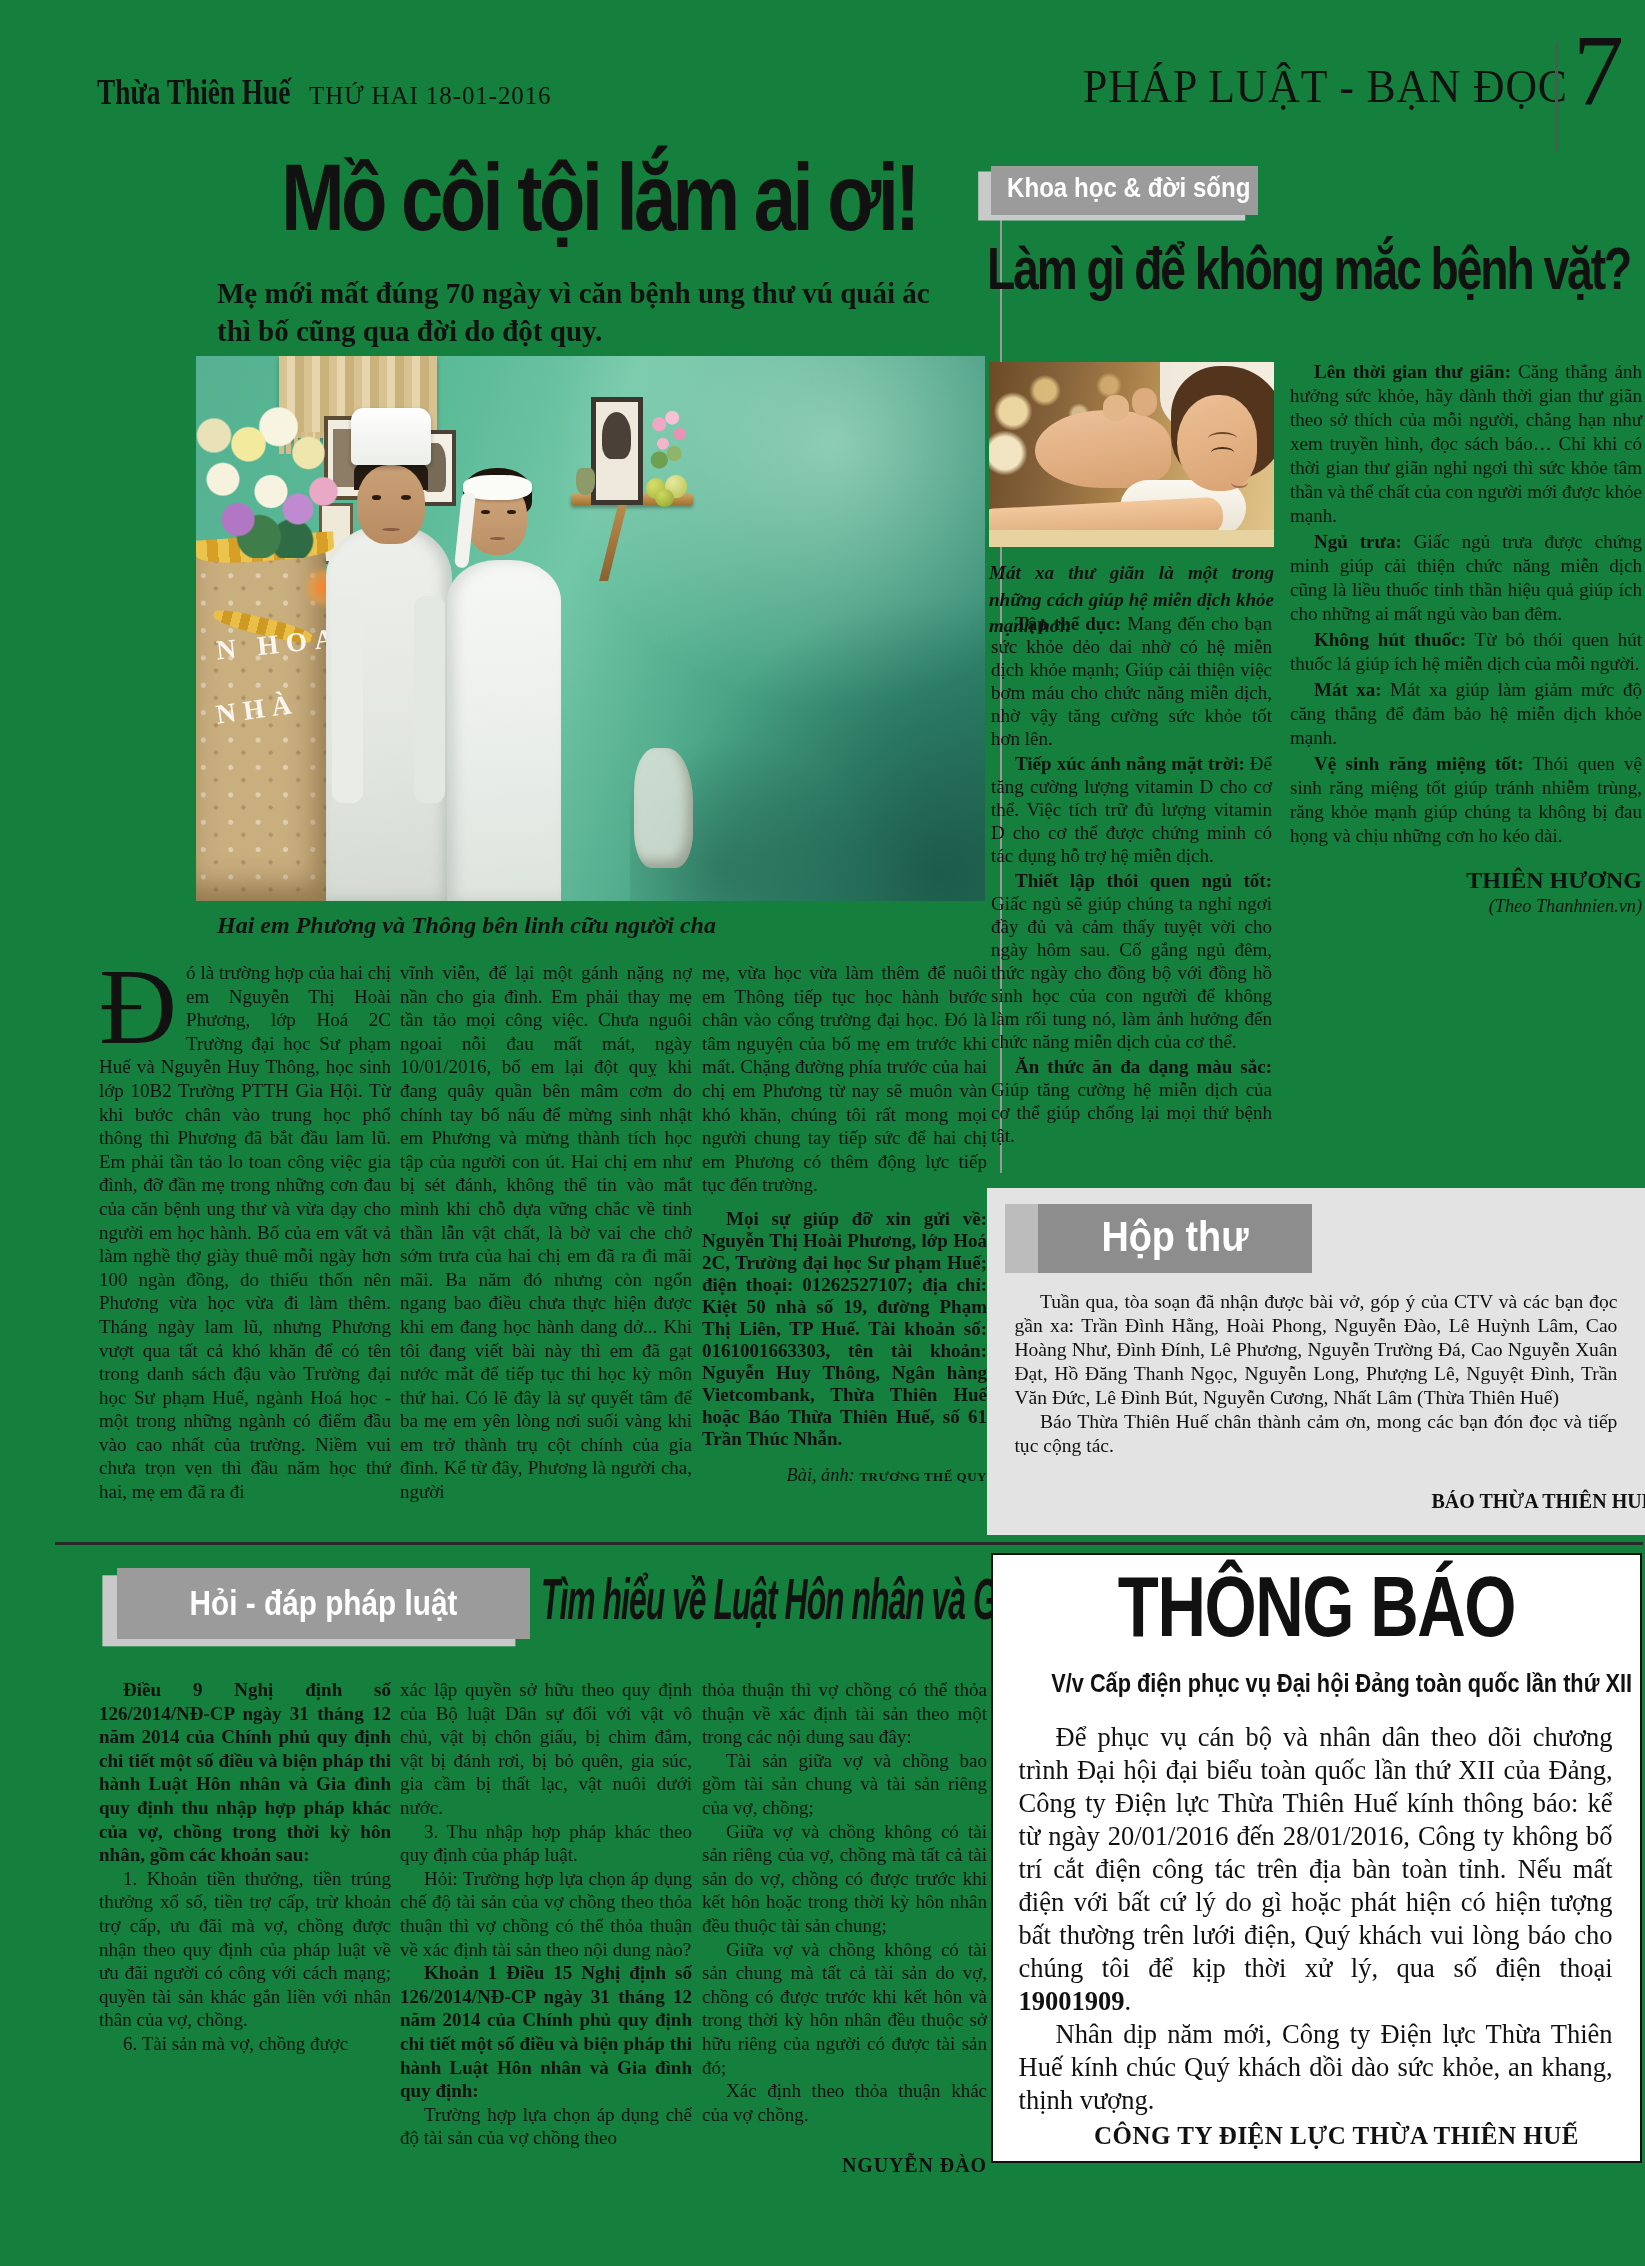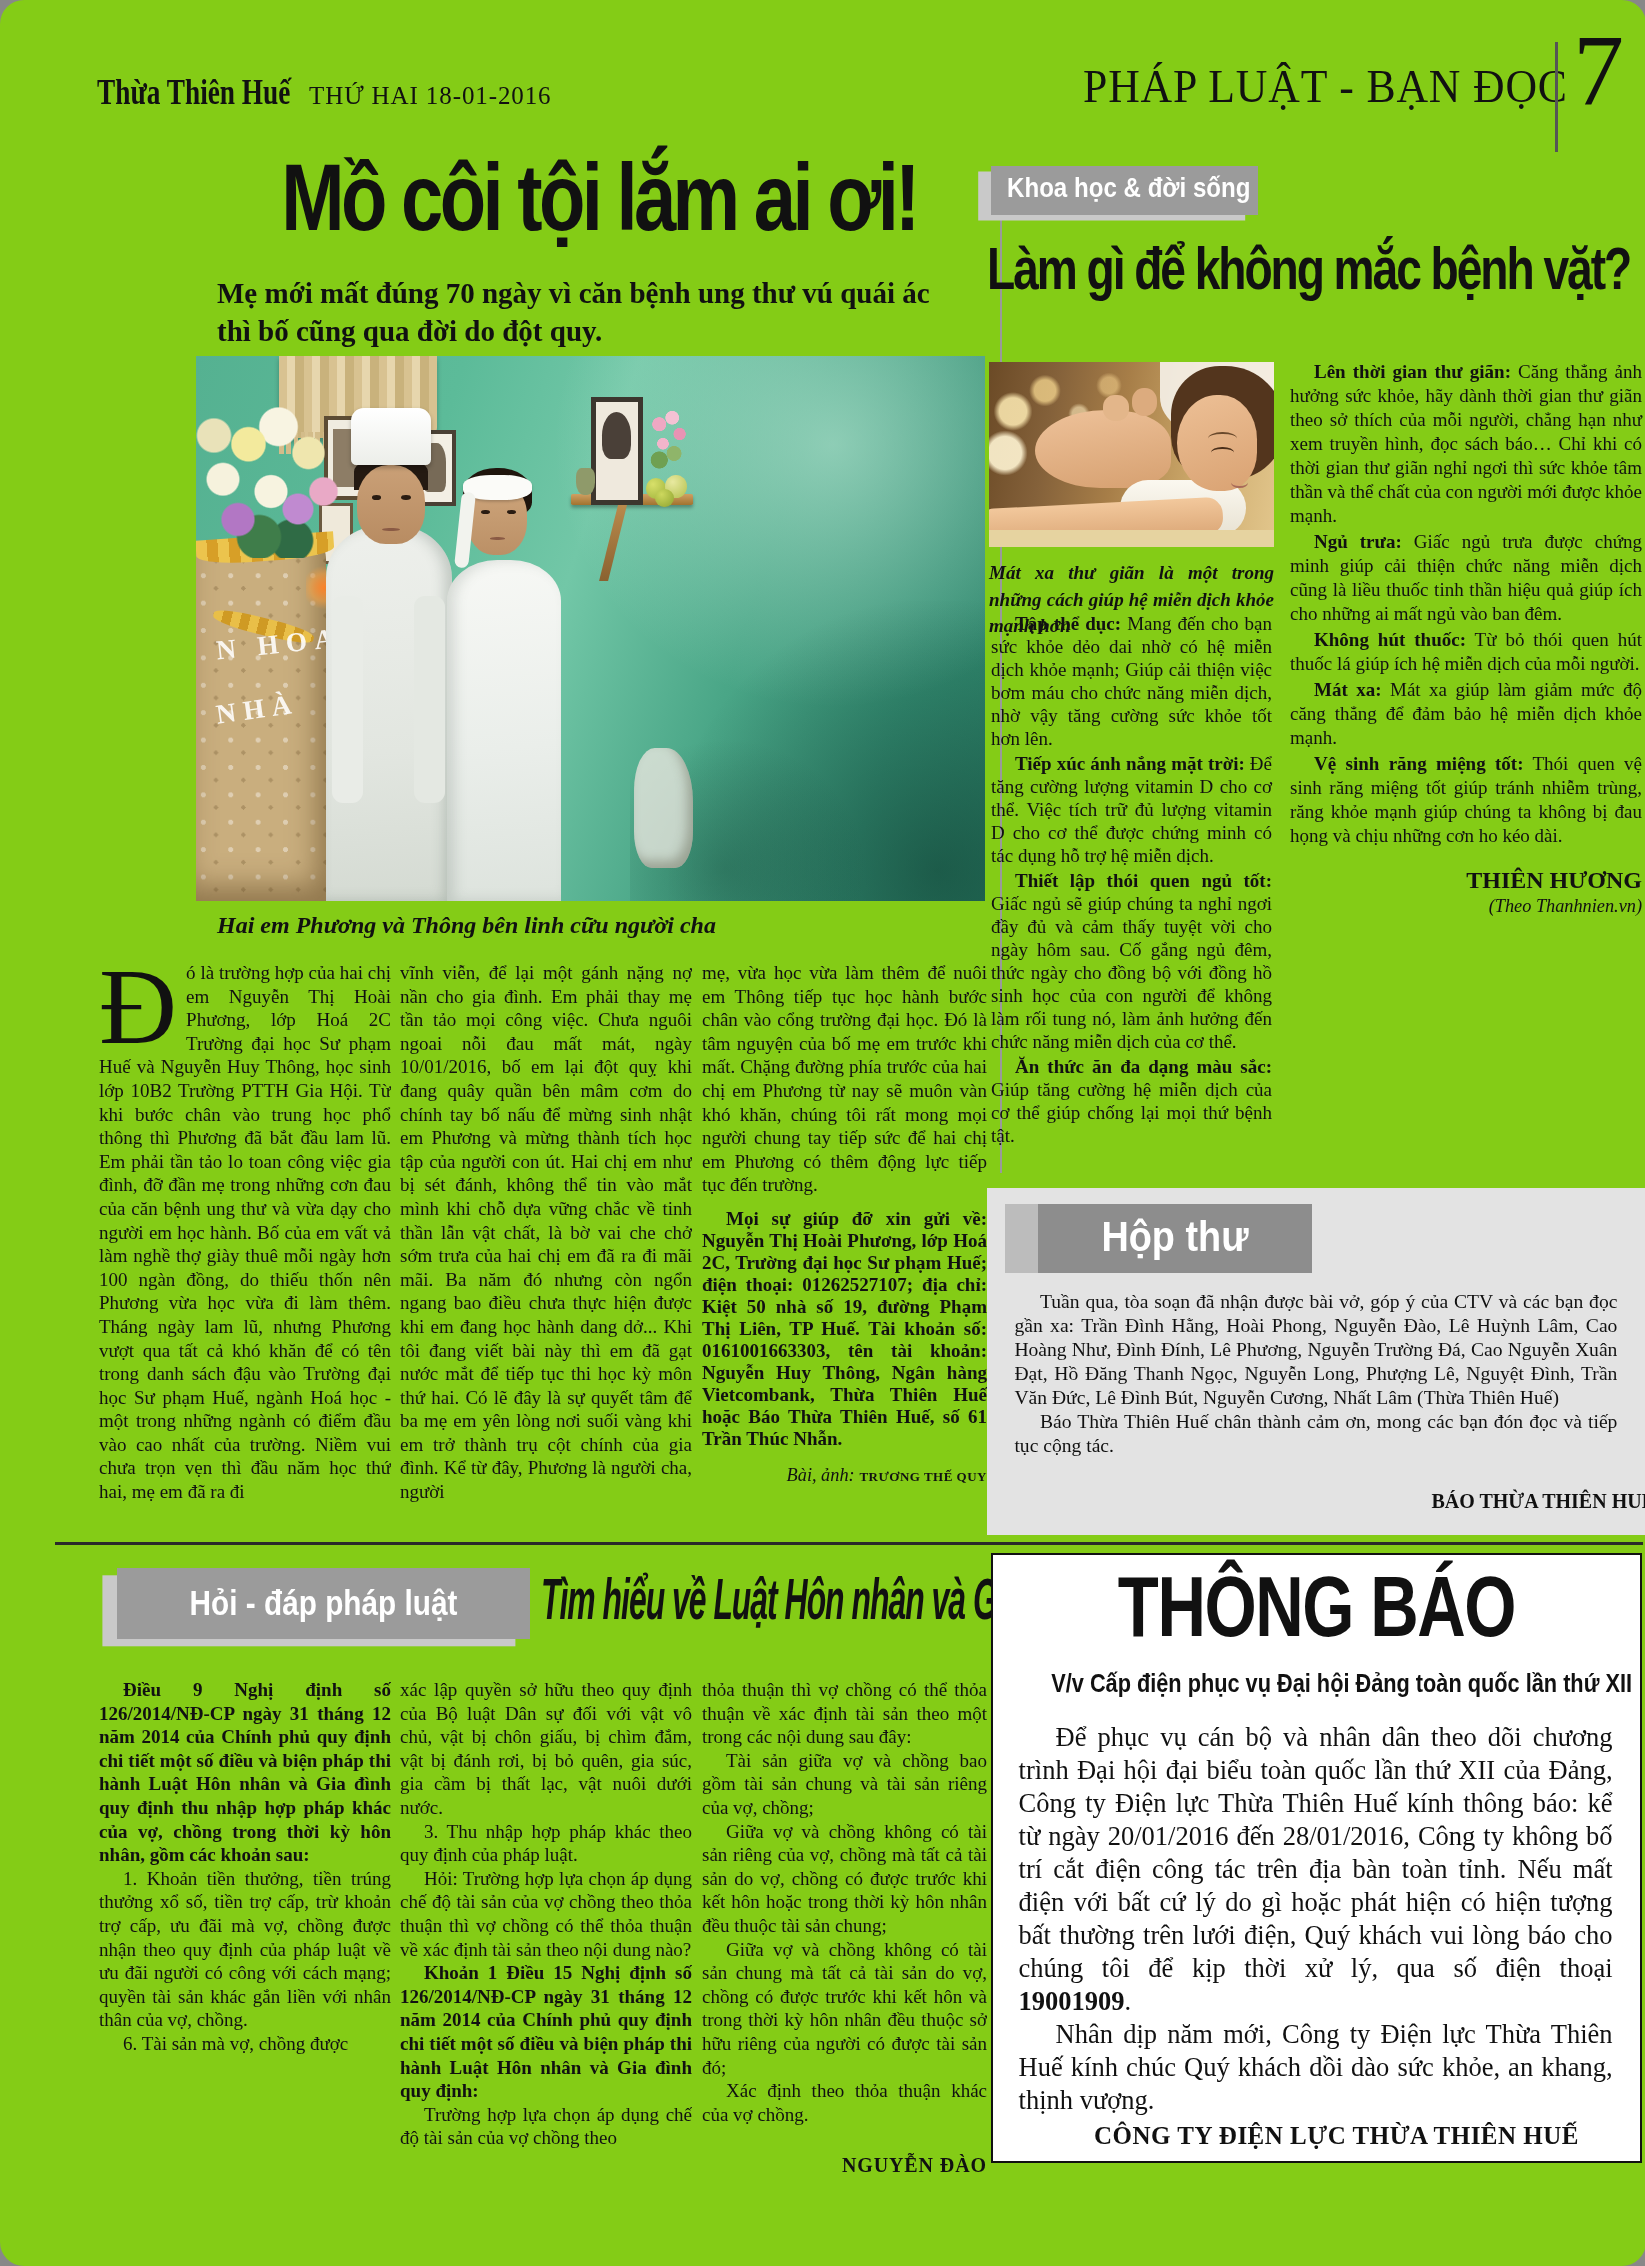--- a/index.html
+++ b/index.html
@@ -1,17 +1,17 @@
 <!DOCTYPE html>
 <html style="font-size:14.6px"><head>
 <meta charset="utf-8">
 <style>
   html,body{margin:0;padding:0;background:#888;}
-  .page{position:relative;width:1646px;height:2266px;background:#84cc16;overflow:hidden;
-        font-family:"Liberation Serif",serif;color:#111;border-radius:24px;}
+  .page{position:relative;width:1646px;height:2266px;background:#15803d;overflow:hidden;
+        font-family:"Liberation Serif",serif;color:#111;}
   .abs{position:absolute;}
   .serif{font-family:"Liberation Serif",serif;}
 
   
   .masthead{left:97px;top:73px;font-weight:700;font-size:35px;white-space:nowrap;
             transform:scaleX(.78);transform-origin:left center;letter-spacing:0;}
   .pagedate{left:309px;top:82px;font-size:25px;letter-spacing:0.9px;white-space:nowrap;}
   .section-title{left:1083px;top:60px;font-size:46px;white-space:nowrap;letter-spacing:0.9px;
             transform:scaleX(.95);transform-origin:left center;}
   .pn-bar{left:1555px;top:42px;width:2.7px;height:110px;background:#555;}

